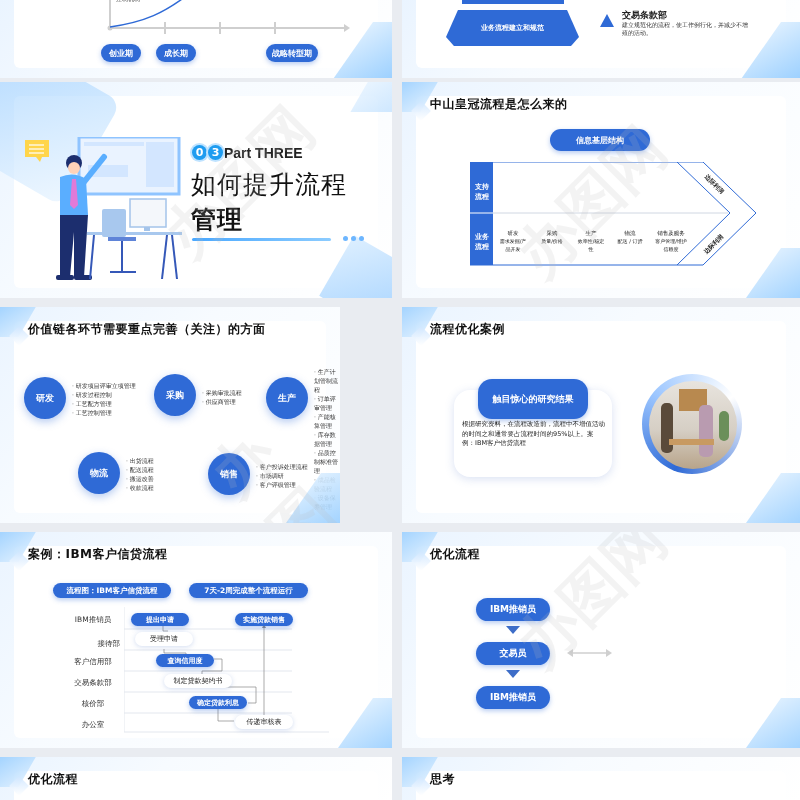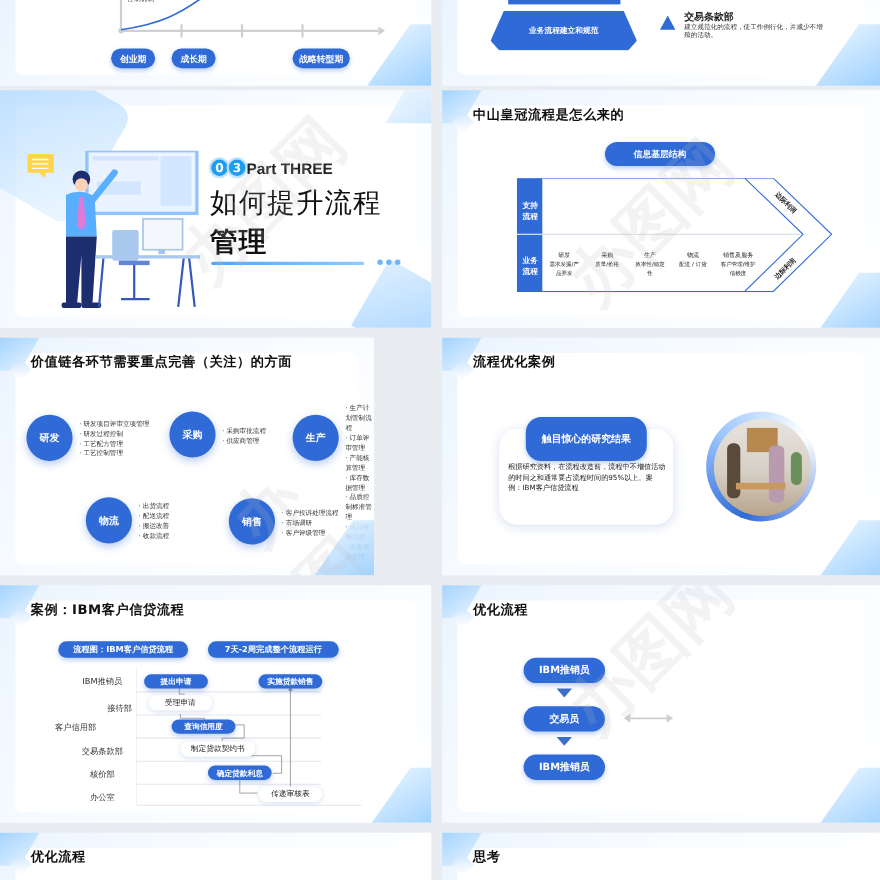--- a/index.html
+++ b/index.html
@@ -289,21 +289,21 @@
     <polyline points="100,81 100,80 132,80 132,96 124,96" fill="none" stroke="#888" stroke-width="0.7"></polyline>
     <polyline points="94,101 94,114 110,114" fill="none" stroke="#888" stroke-width="0.7"></polyline>
     <polyline points="140,112 140,19" fill="none" stroke="#888" stroke-width="0.7"></polyline>
     <polygon points="138,21 140,17 142,21" fill="#888"></polygon>
   </svg>
 
   <div style="position:absolute;left:66px;top:83px;width:54px;text-align:center;font-size:7.5px;color:#333;line-height:9.5px;">
     <span>IBM推销员</span>
   </div>
   <div style="position:absolute;left:66px;top:107px;width:54px;text-align:right;font-size:7.5px;color:#333;">接待部</div>
-  <div style="position:absolute;left:50px;top:125px;width:54px;text-align:left;font-size:7.5px;color:#333;">客户信用部</div>
+  <div style="position:absolute;left:66px;top:125px;width:54px;text-align:center;font-size:7.5px;color:#333;">客户信用部</div>
   <div style="position:absolute;left:66px;top:146px;width:54px;text-align:center;font-size:7.5px;color:#333;">交易条款部</div>
   <div style="position:absolute;left:66px;top:167px;width:54px;text-align:center;font-size:7.5px;color:#333;">核价部</div>
   <div style="position:absolute;left:66px;top:188px;width:54px;text-align:center;font-size:7.5px;color:#333;">办公室</div>
 
   <div class="pill" style="left:131px;top:81px;width:58px;height:13px;font-size:7px;border-radius:7px;">提出申请</div>
   <div class="pill" style="left:235px;top:81px;width:58px;height:13px;font-size:7px;border-radius:7px;">实施贷款销售</div>
   <div class="pill-white" style="left:135px;top:100px;width:58px;height:14px;">受理申请</div>
   <div class="pill" style="left:156px;top:122px;width:58px;height:13px;font-size:7px;border-radius:7px;">查询信用度</div>
   <div class="pill-white" style="left:164px;top:142px;width:68px;height:14px;">制定贷款契约书</div>
   <div class="pill" style="left:189px;top:164px;width:58px;height:13px;font-size:7px;border-radius:7px;">确定贷款利息</div>

